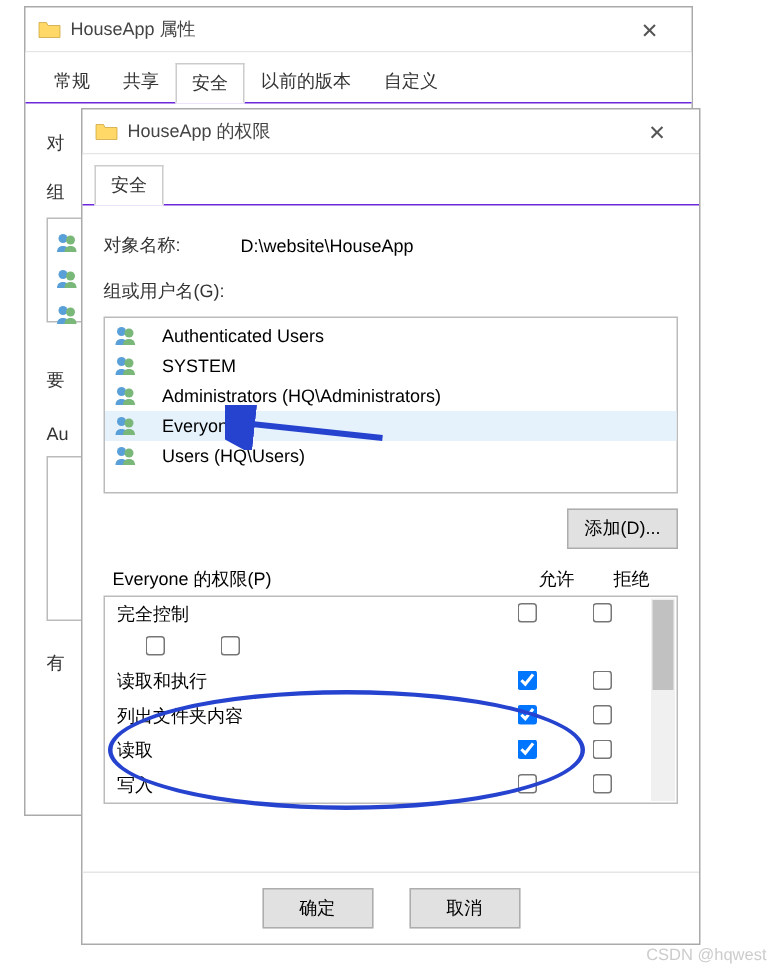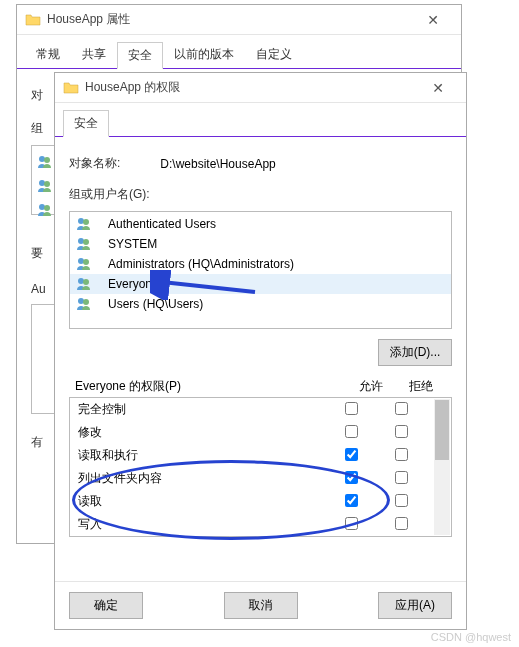--- a/index.html
+++ b/index.html
@@ -25,21 +25,21 @@
 .permhead { display: flex; padding: 2px 6px; }
 .permhead .phname { flex: 1; }
 .permhead .phcol { width: 50px; text-align: center; }
 .permbody { max-height: 160px; overflow-y: auto; }
 .permrow { display: flex; align-items: center; padding: 3px 8px; }
 .permrow .pname { flex: 1; }
 .permrow .pcell { width: 50px; text-align: center; }
 .permrow input[type=checkbox] { width: 13px; height: 13px; }
 .scrollbar-fake { position: absolute; right: 1px; top: 1px; bottom: 1px; width: 16px; background: #f0f0f0; }
 .scrollbar-thumb { position: absolute; top: 1px; right: 1px; width: 14px; height: 60px; background: #c1c1c1; }
-.bottombtns { display: flex; justify-content: space-between; gap: 24px; padding: 10px 14px; border-top: 1px solid #e5e5e5; }
+.bottombtns { display: flex; justify-content: center; gap: 24px; padding: 10px 14px; border-top: 1px solid #e5e5e5; }
 .arrow-annot { position: absolute; pointer-events: none; }
 .ellipse-annot { position: absolute; pointer-events: none; border: 3px solid #2643d0; border-radius: 50%; }
 .watermark { position: absolute; right: 8px; bottom: 4px; font-size: 11px; color: #ccc; }
 .partial-list { border: 1px solid #bbb; padding: 4px 2px; width: 28px; }
 .partial-list .listitem { padding: 4px 0; justify-content: center; }
 .folder-svg { fill: #ffd868; stroke: #c9a33a; stroke-width: 0.5; }
 </style>
 </head>
 <body>
 
@@ -179,21 +179,20 @@
       <span class="phcol">拒绝</span>
     </div>
     <div class="permtable" style="position:relative;">
       <div class="permbody" style="padding-right:17px;">
         <div class="permrow">
           <span class="pname">完全控制</span>
           <span class="pcell"><input type="checkbox" style=""></span>
           <span class="pcell"><input type="checkbox" style=""></span>
         </div>
         <div class="permrow">
-          <span class="pname">修改</span>
           <span class="pcell"><input type="checkbox" style=""></span>
           <span class="pcell"><input type="checkbox" style=""></span>
         </div>
         <div class="permrow">
           <span class="pname">读取和执行</span>
           <span class="pcell"><input type="checkbox" checked="" style=""></span>
           <span class="pcell"><input type="checkbox" style=""></span>
         </div>
         <div class="permrow">
           <span class="pname">列出文件夹内容</span>
@@ -212,21 +211,20 @@
         </div>
       </div>
       <div class="scrollbar-fake">
           <div class="scrollbar-thumb"></div>
         </div>
     </div>
   </div>
   <div class="bottombtns" style="position:absolute; bottom:0; left:0; right:0;">
     <button class="btn">确定</button>
     <button class="btn">取消</button>
-    <button class="btn">应用(A)</button>
   </div>
 </div>
 
 <svg class="arrow-annot" style="left:150px; top:270px; width:110px; height:30px;" viewBox="0 0 110 30">
   <defs>
       <marker id="ah" markerWidth="12" markerHeight="10" refX="2" refY="5" orient="auto">
         <path d="M0 0 L12 5 L0 10 z" fill="#2643d0"></path>
       </marker>
     </defs>
   <line x1="105" y1="22" x2="12" y2="12" stroke="#2643d0" stroke-width="4" marker-end="url(#ah)"></line>

